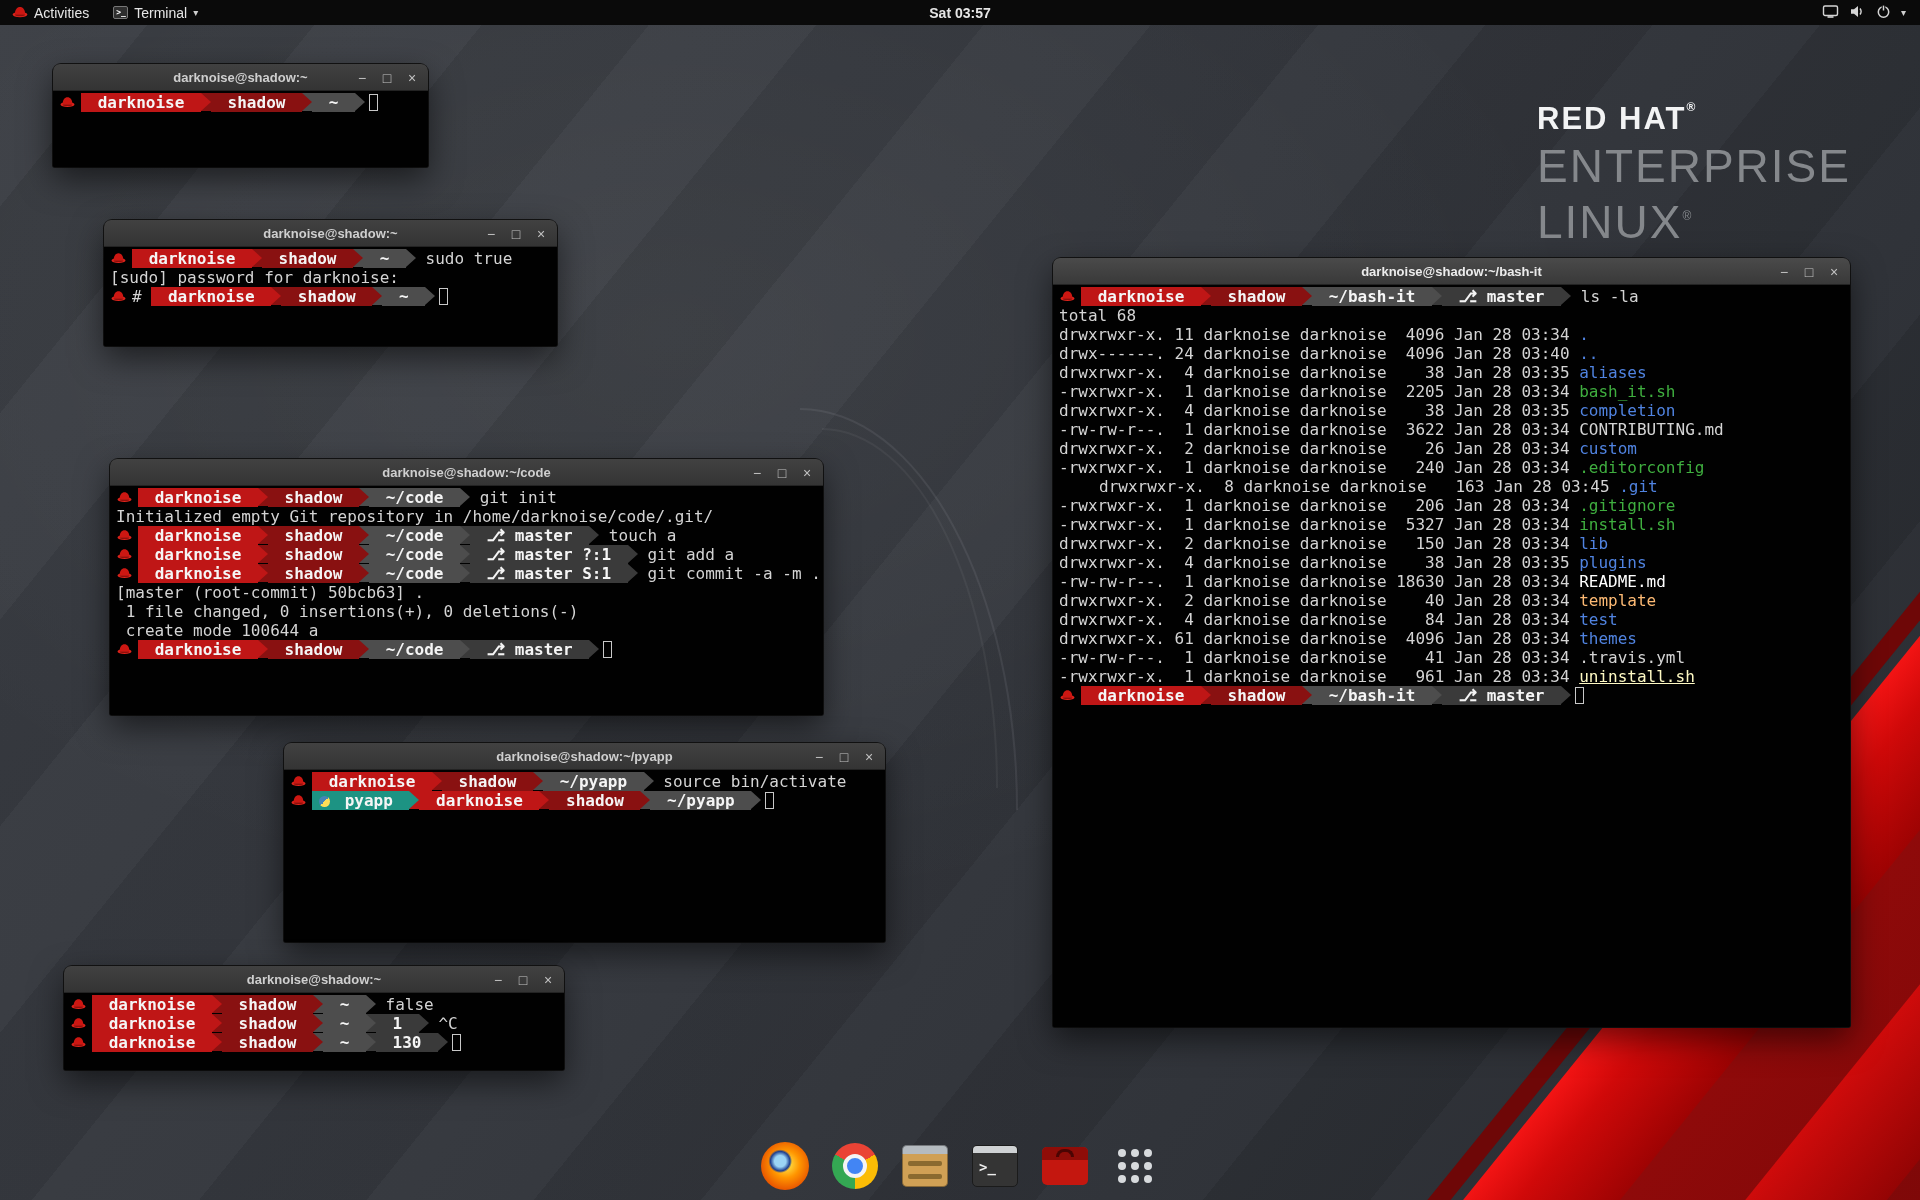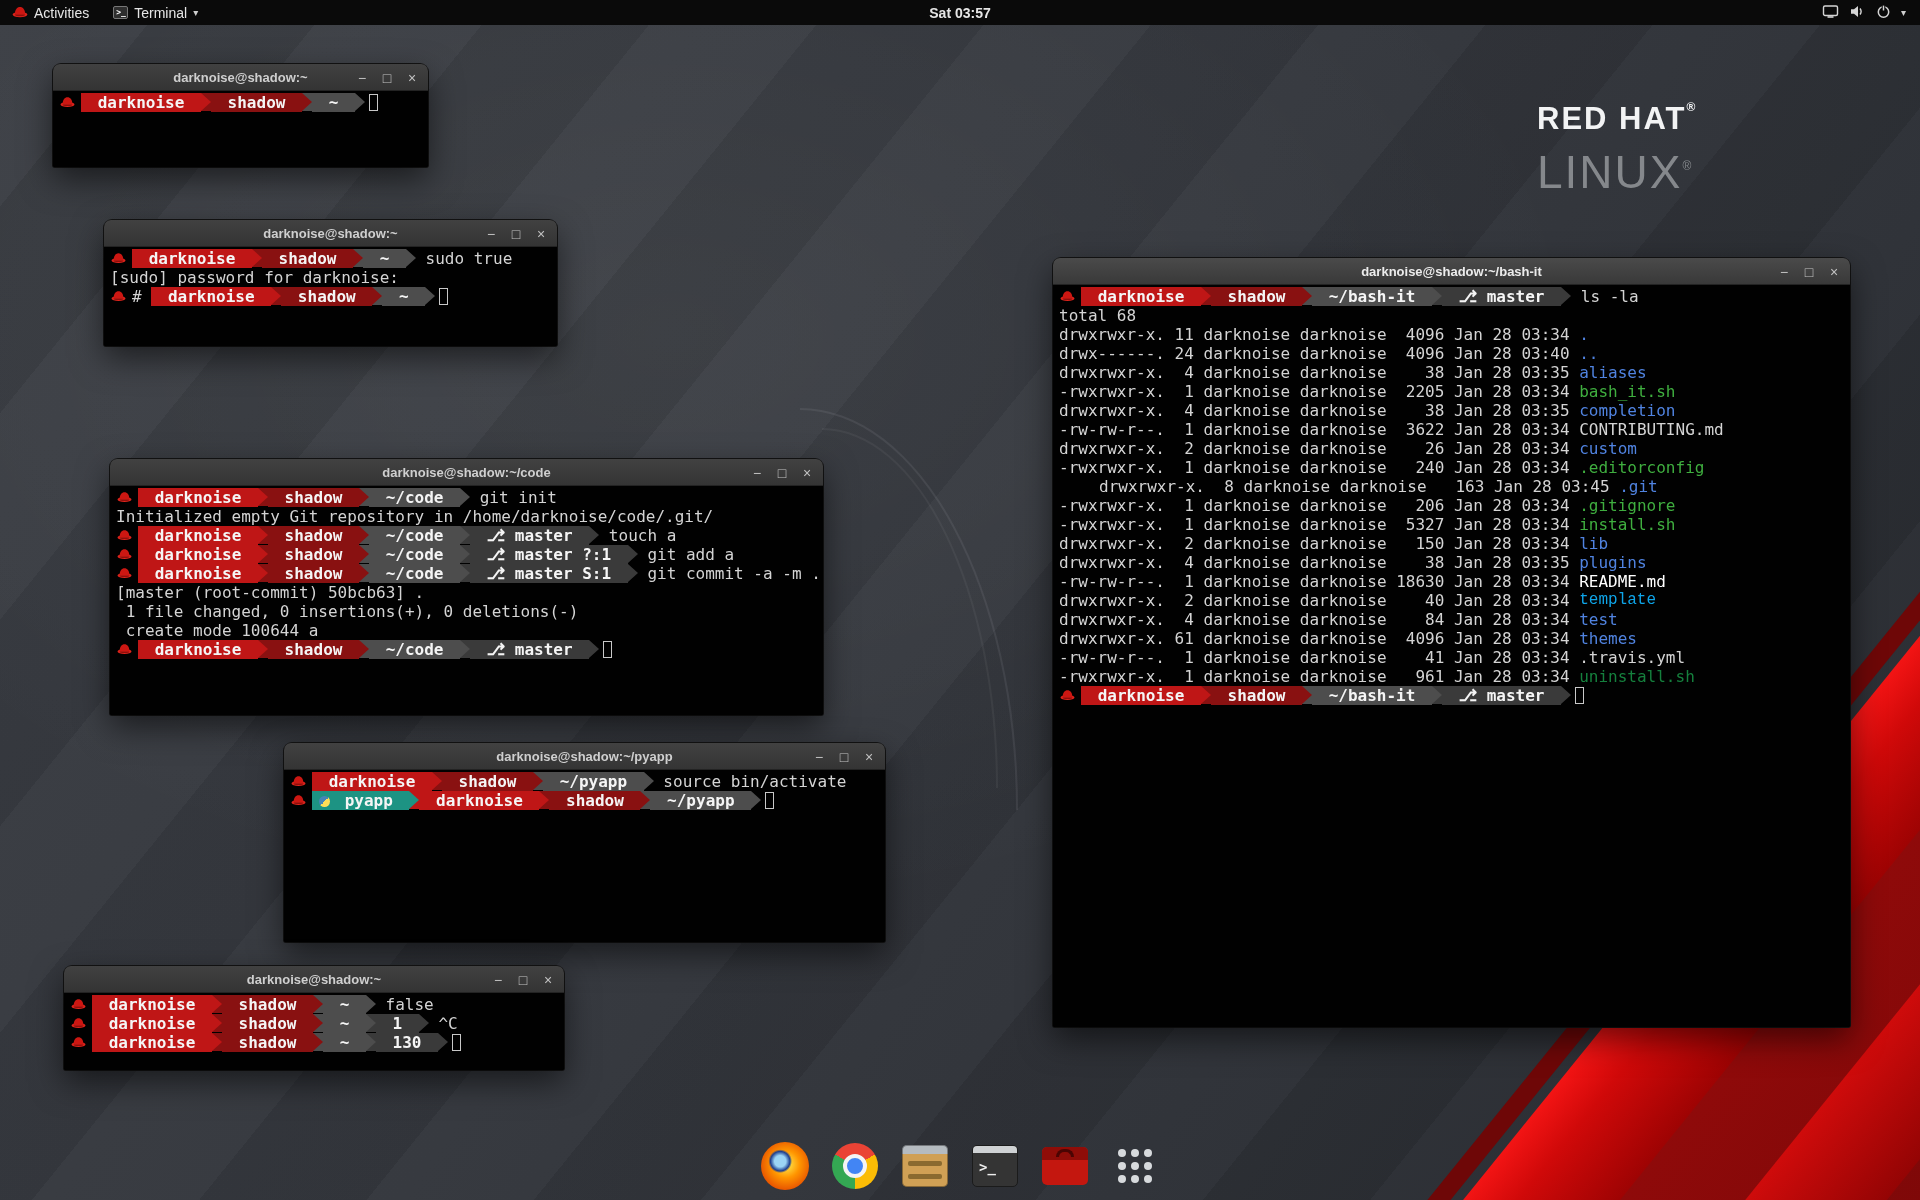--- a/index.html
+++ b/index.html
@@ -97,20 +97,21 @@
   <div class="arc arc1"></div>
   <div class="arc arc2"></div>
   <div class="rb rb-corner"></div>
   <div class="rb rb-corner2"></div>
   <div class="rb rb-main"></div>
   <div class="rb rb-thin"></div>
 </div>
 
 <div class="brand">
   <div class="brand-l1"><span>RED HAT</span><sup>®</sup></div>
+  <div class="brand-l2">ENTERPRISE</div>
   <div class="brand-l3"><span>LINUX</span><sup>®</sup></div>
 </div>
 
 <div id="windows-layer">
     <div class="term-window" style="left: 53px; top: 64px; width: 375px; height: 103px;">
       <div class="titlebar">
         <span class="wtitle">darknoise@shadow:~</span>
         <span class="wbtns">
           <span class="wbtn">−</span>
           <span class="wbtn">□</span>
@@ -261,25 +262,25 @@
         <div class="tline"><span class="ttext" style="color: rgb(212, 212, 212);">drwxrwxr-x.  4 darknoise darknoise    38 Jan 28 03:35 </span><span class="ttext" style="color: rgb(80, 131, 224);">completion</span></div>
         <div class="tline"><span class="ttext" style="color: rgb(212, 212, 212);">-rw-rw-r--.  1 darknoise darknoise  3622 Jan 28 03:34 </span><span class="ttext" style="color: rgb(212, 212, 212);">CONTRIBUTING.md</span></div>
         <div class="tline"><span class="ttext" style="color: rgb(212, 212, 212);">drwxrwxr-x.  2 darknoise darknoise    26 Jan 28 03:34 </span><span class="ttext" style="color: rgb(80, 131, 224);">custom</span></div>
         <div class="tline"><span class="ttext" style="color: rgb(212, 212, 212);">-rwxrwxr-x.  1 darknoise darknoise   240 Jan 28 03:34 </span><span class="ttext" style="color: rgb(63, 174, 63);">.editorconfig</span></div>
         <div class="tline"><span class="ttext" style="color: rgb(212, 212, 212); margin-left: 40px;">drwxrwxr-x.  8 darknoise darknoise   163 Jan 28 03:45 </span><span class="ttext" style="color: rgb(80, 131, 224);">.git</span></div>
         <div class="tline"><span class="ttext" style="color: rgb(212, 212, 212);">-rwxrwxr-x.  1 darknoise darknoise   206 Jan 28 03:34 </span><span class="ttext" style="color: rgb(63, 174, 63);">.gitignore</span></div>
         <div class="tline"><span class="ttext" style="color: rgb(212, 212, 212);">-rwxrwxr-x.  1 darknoise darknoise  5327 Jan 28 03:34 </span><span class="ttext" style="color: rgb(63, 174, 63);">install.sh</span></div>
         <div class="tline"><span class="ttext" style="color: rgb(212, 212, 212);">drwxrwxr-x.  2 darknoise darknoise   150 Jan 28 03:34 </span><span class="ttext" style="color: rgb(80, 131, 224);">lib</span></div>
         <div class="tline"><span class="ttext" style="color: rgb(212, 212, 212);">drwxrwxr-x.  4 darknoise darknoise    38 Jan 28 03:35 </span><span class="ttext" style="color: rgb(80, 131, 224);">plugins</span></div>
         <div class="tline"><span class="ttext" style="color: rgb(212, 212, 212);">-rw-rw-r--.  1 darknoise darknoise 18630 Jan 28 03:34 </span><span class="ttext" style="color: #ffffff;">README.md</span></div>
-        <div class="tline"><span class="ttext" style="color: rgb(212, 212, 212);">drwxrwxr-x.  2 darknoise darknoise    40 Jan 28 03:34 </span><span class="ttext" style="color: #0ea5e9; font-family: Liberation Mono, monospace;">template</span></div>
+        <div class="tline"><span class="ttext" style="color: rgb(212, 212, 212);">drwxrwxr-x.  2 darknoise darknoise    40 Jan 28 03:34 </span><span class="ttext" style="color: #fdba74;">template</span></div>
         <div class="tline"><span class="ttext" style="color: rgb(212, 212, 212);">drwxrwxr-x.  4 darknoise darknoise    84 Jan 28 03:34 </span><span class="ttext" style="color: rgb(80, 131, 224);">test</span></div>
         <div class="tline"><span class="ttext" style="color: rgb(212, 212, 212);">drwxrwxr-x. 61 darknoise darknoise  4096 Jan 28 03:34 </span><span class="ttext" style="color: rgb(80, 131, 224);">themes</span></div>
         <div class="tline"><span class="ttext" style="color: rgb(212, 212, 212);">-rw-rw-r--.  1 darknoise darknoise    41 Jan 28 03:34 </span><span class="ttext" style="color: rgb(212, 212, 212);">.travis.yml</span></div>
-        <div class="tline"><span class="ttext" style="color: rgb(212, 212, 212);">-rwxrwxr-x.  1 darknoise darknoise   961 Jan 28 03:34 </span><span class="ttext" style="color: #15803d;">uninstall.sh</span></div>
+        <div class="tline"><span class="ttext" style="color: rgb(212, 212, 212);">-rwxrwxr-x.  1 darknoise darknoise   961 Jan 28 03:34 </span><span class="ttext" style="color: #fef9c3; text-decoration: underline;">uninstall.sh</span></div>
         <div class="tline"><span class="hat"><svg width="15" height="13" viewBox="0 0 15 13">
               <ellipse cx="7.5" cy="9.6" rx="7" ry="2.5" fill="#e0241c"></ellipse>
               <path d="M2.6 9.4 C2.6 4.7 4.8 2.2 7.5 2.2 C10.2 2.2 12.4 4.7 12.4 9.4 Z" fill="#cc1712"></path>
               <path d="M2.6 9.4 a4.9 1.7 0 0 0 9.8 0" fill="#8f0e0b"></path>
             </svg></span><span class="tseg" style="background: rgb(191, 22, 22); color: rgb(245, 245, 245);"> darknoise </span><span class="plarrow" style="border-left-color: rgb(191, 22, 22); background-color: rgb(137, 17, 17);"></span><span class="tseg" style="background: rgb(137, 17, 17); color: rgb(245, 245, 245);"> shadow </span><span class="plarrow" style="border-left-color: rgb(137, 17, 17); background-color: rgb(77, 77, 77);"></span><span class="tseg" style="background: rgb(77, 77, 77); color: rgb(245, 245, 245);"> ~/bash-it </span><span class="plarrow" style="border-left-color: rgb(77, 77, 77); background-color: rgb(58, 58, 58);"></span><span class="tseg" style="background: rgb(58, 58, 58); color: rgb(245, 245, 245);"> ⎇ master </span><span class="plarrow" style="border-left-color: rgb(58, 58, 58);"></span><span class="tcursor"></span></div>
       </div>
     </div>
   </div>
 
 <div class="dock" id="dock">

